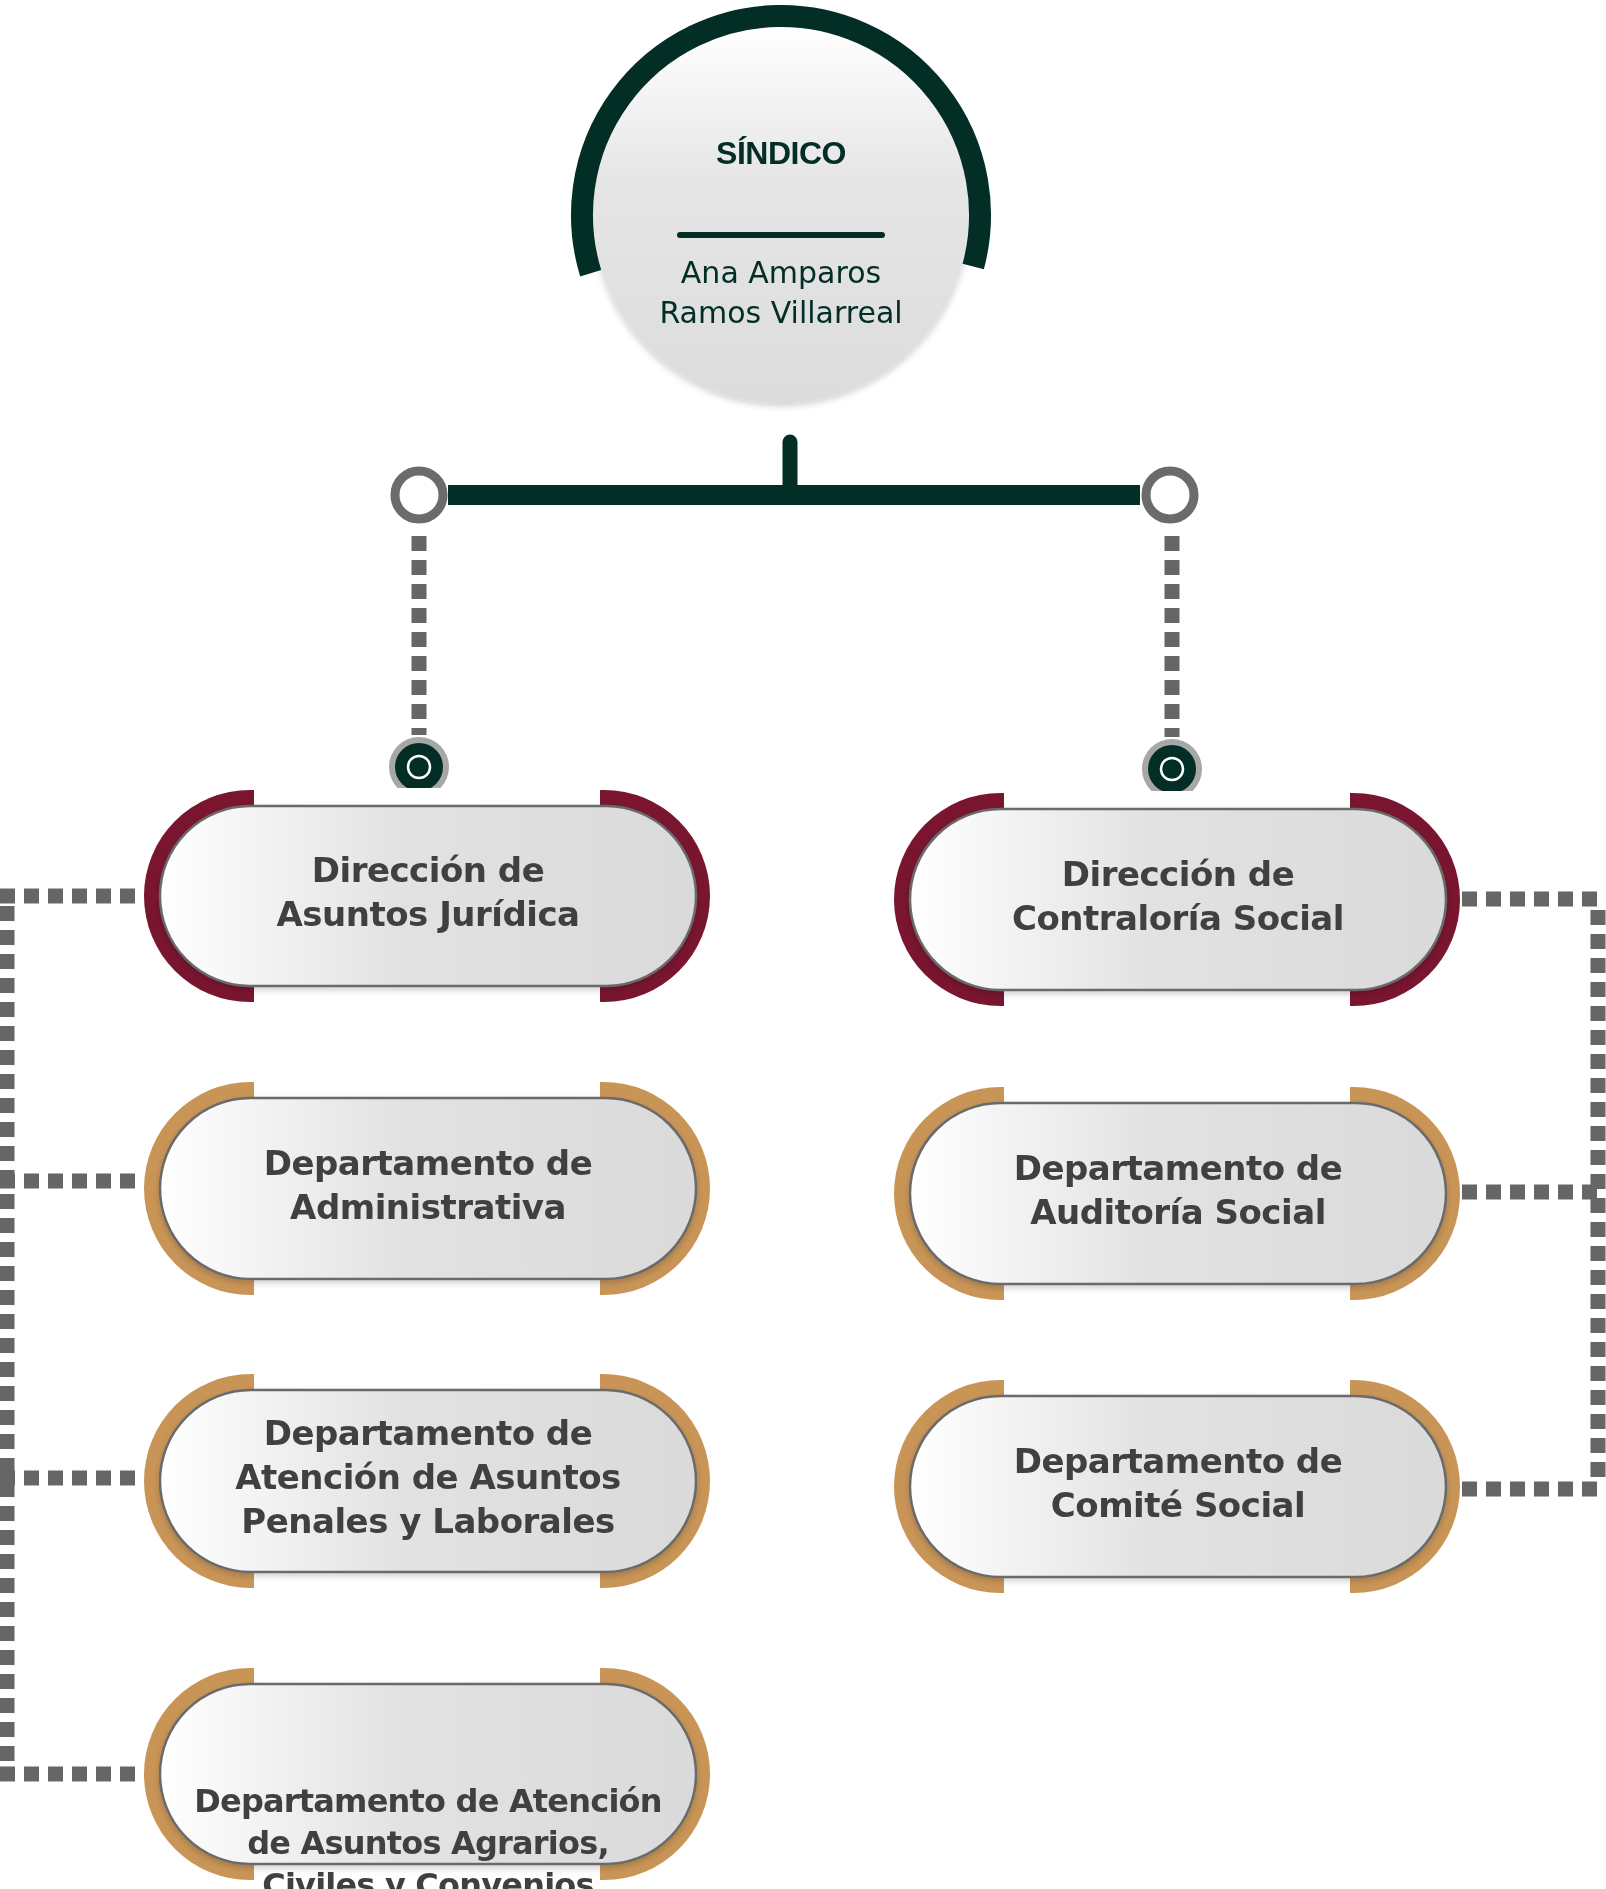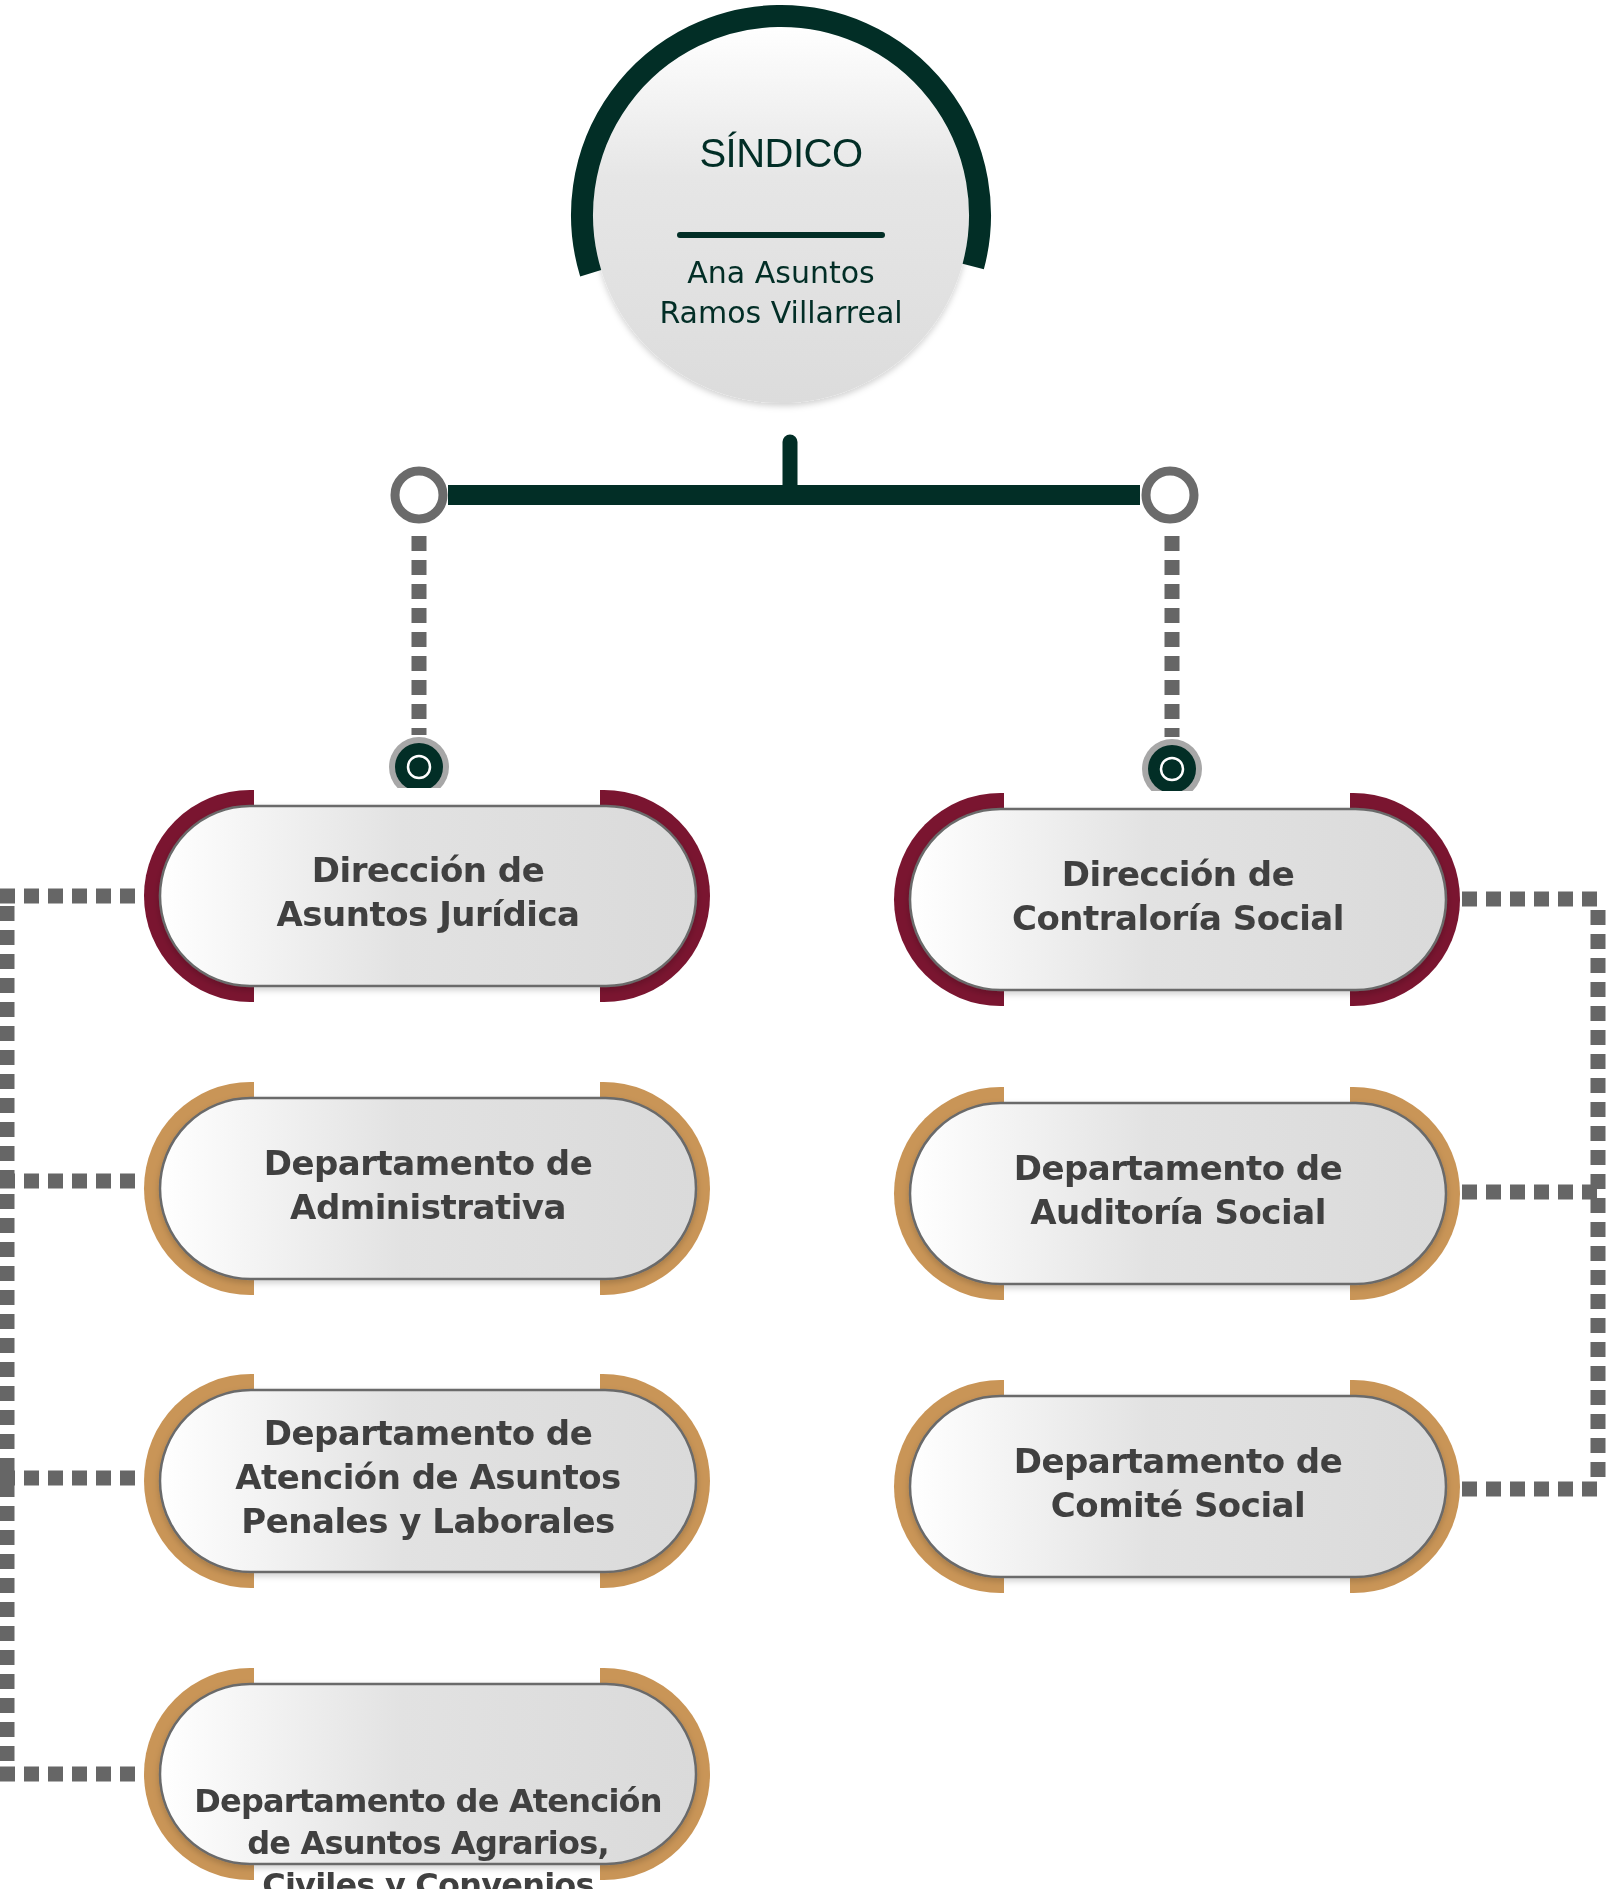--- a/index.html
+++ b/index.html
@@ -6,21 +6,21 @@
   body { width: 1606px; height: 1889px; position: relative; overflow: hidden;
          font-family: "DejaVu Sans", sans-serif; }
   #chart { position: absolute; left: 0; top: 0; width: 1606px; height: 1889px; }
   .node-text { position: absolute; display: flex; flex-direction: column; align-items: center;
                justify-content: center; text-align: center; color: #404040;
                font-family: "DejaVu Sans", sans-serif; font-weight: bold; }
   .node-text span { display: block; white-space: nowrap; }
   .box-text { font-size: 34px; line-height: 44px; letter-spacing: -0.5px; }
   .box-text.small { font-size: 32px; line-height: 42px; letter-spacing: -0.8px; }
   .top-title { font-family: "Liberation Sans", sans-serif; font-weight: normal; color: #022e26; }
-  .top-title span { font-size: 40px; line-height: 50px; letter-spacing: -0.5px; }
+  .top-title span { font-size: 32px; line-height: 50px; letter-spacing: -0.5px; font-weight: bold; }
   .top-name { font-family: "DejaVu Sans", sans-serif; font-weight: normal; color: #022e26; }
   .top-name span { font-size: 30px; line-height: 40px; }
 </style>
 </head>
 <body>
 
 <svg id="chart" xmlns="http://www.w3.org/2000/svg" width="1606" height="1889" viewBox="0 0 1606 1889">
   <defs>
     <linearGradient id="boxGrad" x1="0" y1="0" x2="1" y2="0">
       <stop offset="0" stop-color="#ffffff"></stop>
@@ -112,21 +112,21 @@
       <path d="M 590.6953535633559 273.1819692398246 A 199 199 0 1 1 973.2192394315246 266.50498997540166" fill="none" stroke="#022e26" stroke-width="22"></path>
       <line x1="680" y1="235" x2="882" y2="235" stroke="#022e26" stroke-width="6" stroke-linecap="round"></line>
     </g>
 </svg>
 
 <div id="texts">
     <div class="node-text top-title" style="left: 600px; top: 128px; width: 362px;">
       <span>SÍNDICO</span>
     </div>
     <div class="node-text top-name" style="left: 600px; top: 253px; width: 362px;">
-      <span>Ana Asuntos</span>
+      <span>Ana Amparos</span>
       <span>Ramos Villarreal</span>
     </div>
     <div class="node-text box-text" style="left: 160px; top: 802px; width: 536px; height: 180px;">
       <span>Dirección de</span>
       <span>Asuntos Jurídica</span>
     </div>
     <div class="node-text box-text" style="left: 170px; top: 1094px; width: 516px; height: 181px;">
       <span>Departamento de</span>
       <span>Administrativa</span>
     </div>

